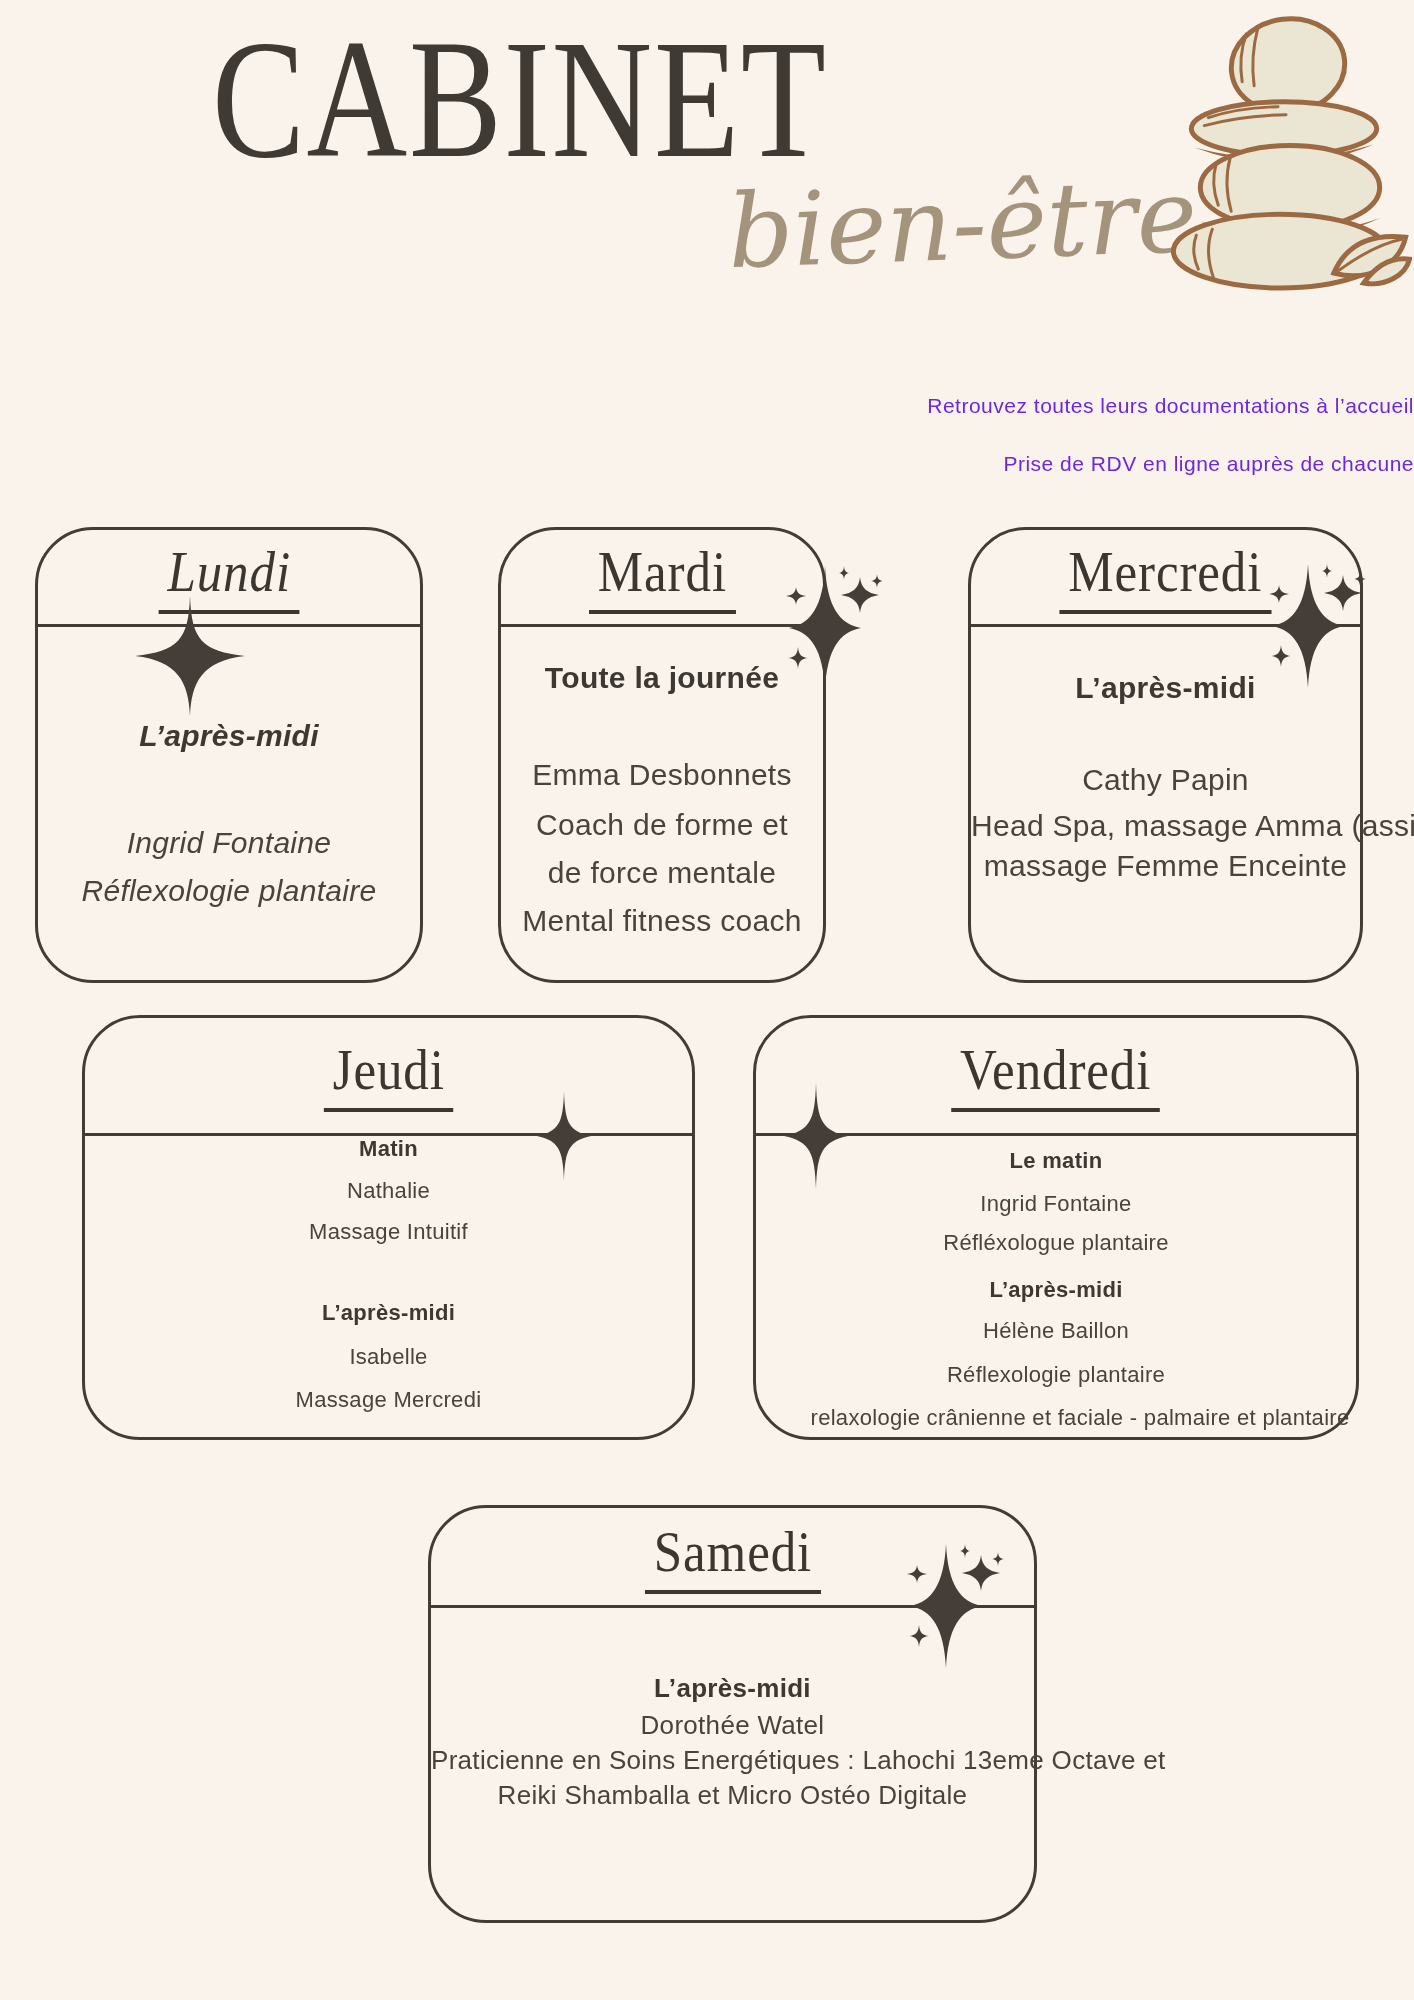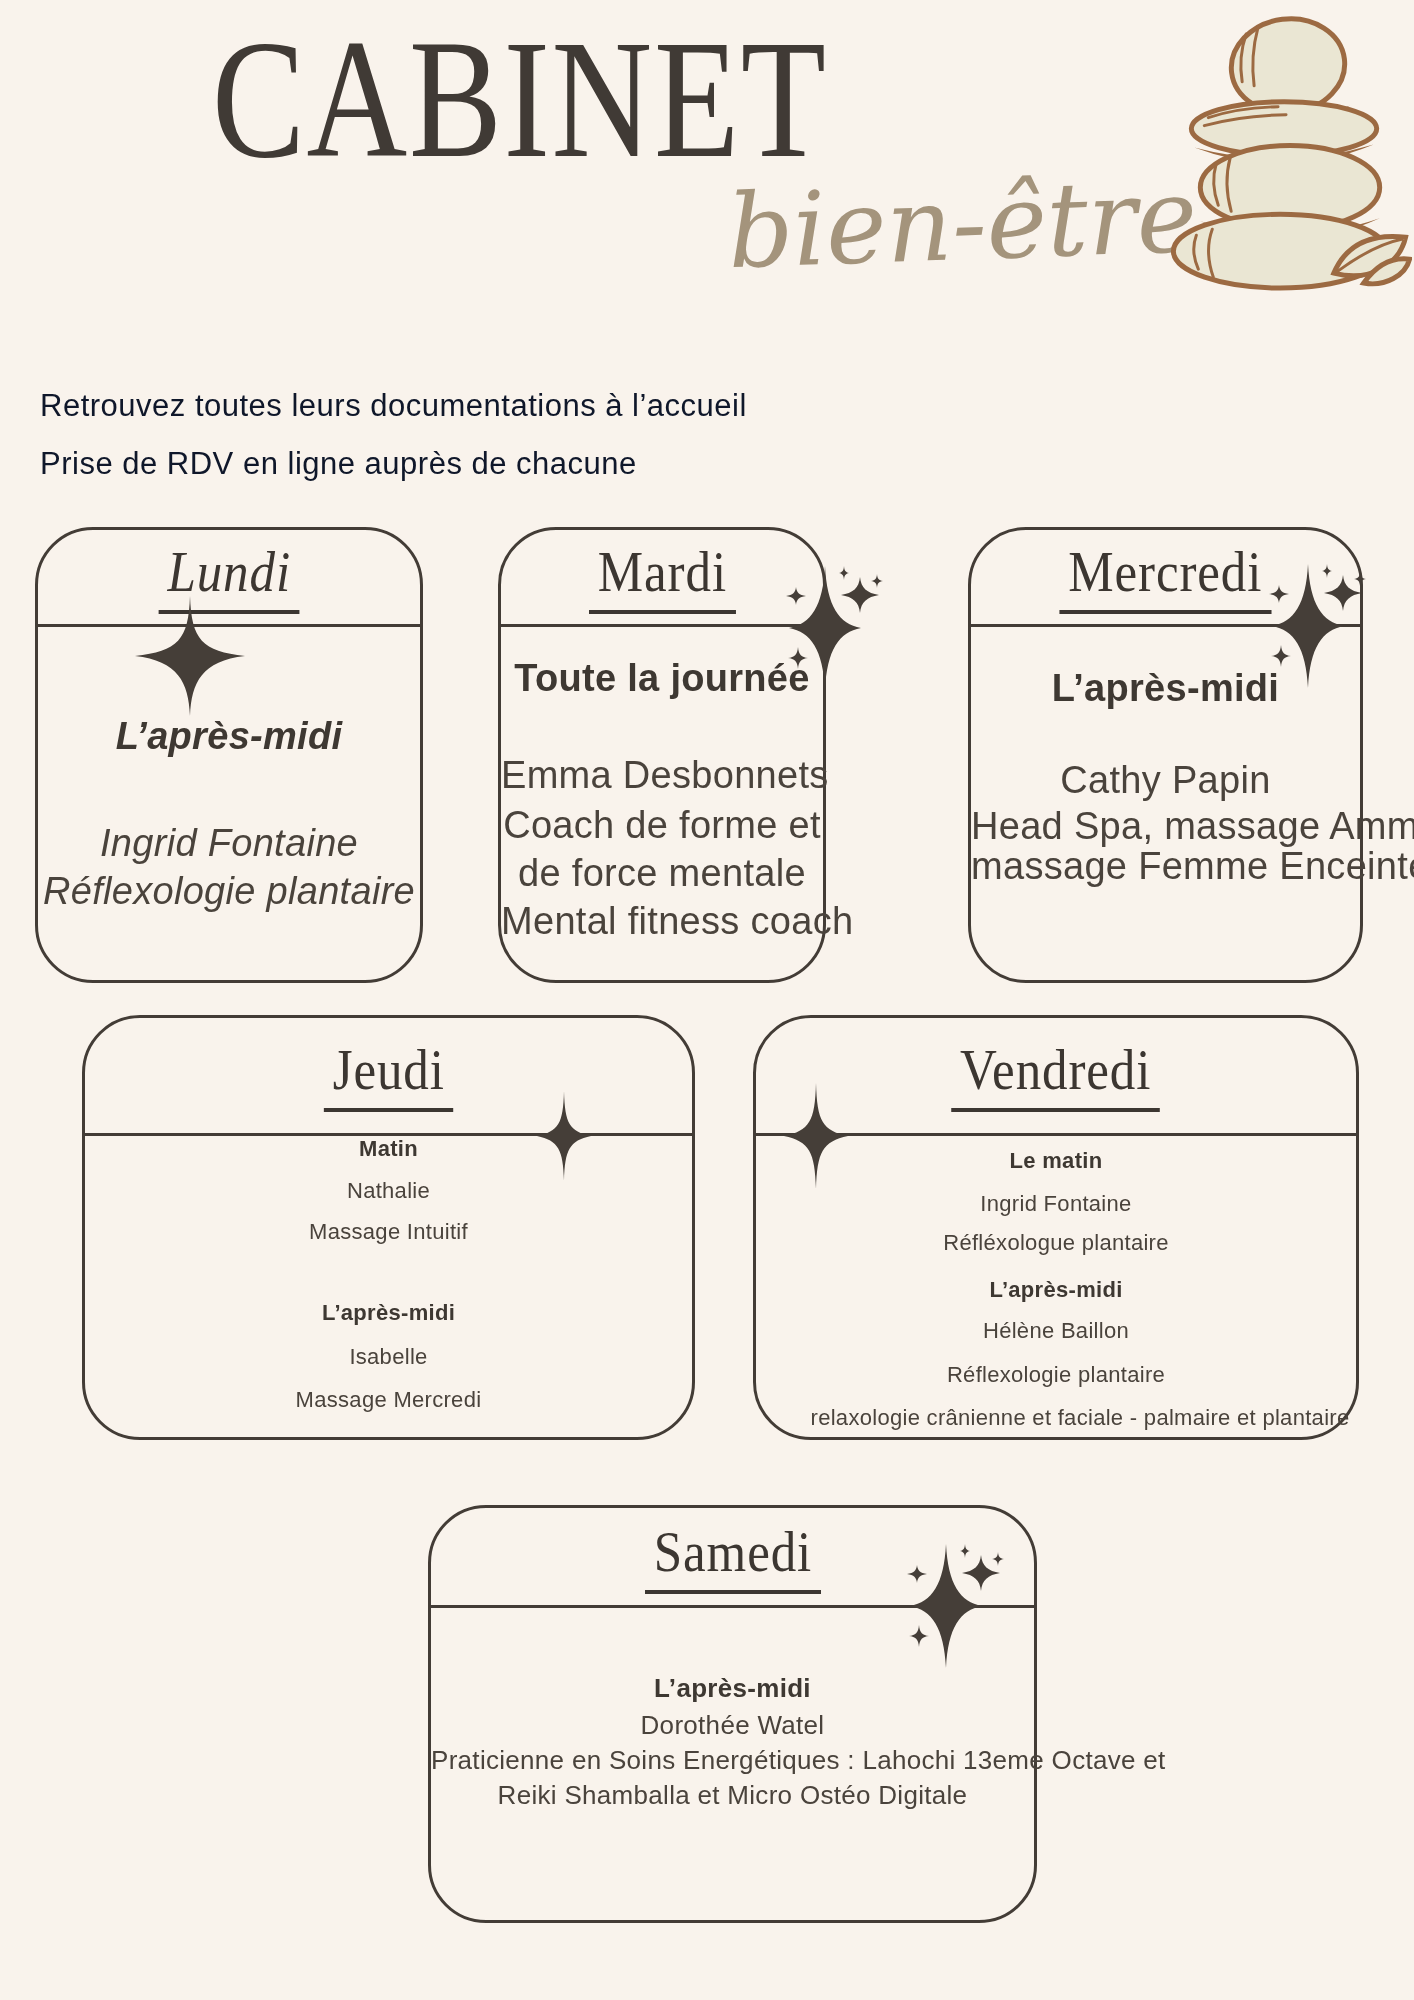--- a/index.html
+++ b/index.html
@@ -26,23 +26,23 @@
     font-family:"DejaVu Serif", serif;
     font-style:italic;font-weight:400;
     font-size:102px;line-height:1.1;
     color:#a4947c;
     transform:rotate(-2deg);
     white-space:nowrap;
   }
   #stones{position:absolute;left:1168px;top:12px;width:244px;height:284px;}
   .intro{
     position:absolute;left:40px;width:1374px;
-    text-align:left;
-    font-size:31px;line-height:36px;
-    color:#0f172a;letter-spacing:.5px;
+    text-align:right;
+    font-size:21px;line-height:36px;
+    color:#6d28d9;letter-spacing:.5px;
   }
   #intro-1{top:388px;}
   #intro-2{top:446px;}
 
   
   .card{
     position:absolute;
     border:3px solid #433c36;
     border-radius:58px;
     background:transparent;
@@ -61,21 +61,21 @@
     font-family:"Liberation Serif", serif;
     font-weight:400;font-size:58px;line-height:1.05;
     letter-spacing:1px;color:#3c3631;
     border-bottom:4px solid #3c3631;
     padding:0 10px 7px;
     transform:scaleX(.88);
   }
   .line{
     position:absolute;left:0;width:100%;
     text-align:center;transform:translateY(-50%);
-    font-size:38px;color:#4a433c;letter-spacing:.3px;
+    font-size:30px;color:#4a433c;letter-spacing:.3px;
     white-space:nowrap;
   }
   .line.bold{font-weight:700;color:#3e3832;}
   .row2 .line{font-size:22px;}
   .row3 .line{font-size:26px;}
   .sparkle{position:absolute;}
   .sparkle path{fill:#453e38;}
 
   
   #card-lundi   {left:35px;  top:527px; width:388px; height:456px;font-style:italic;}

